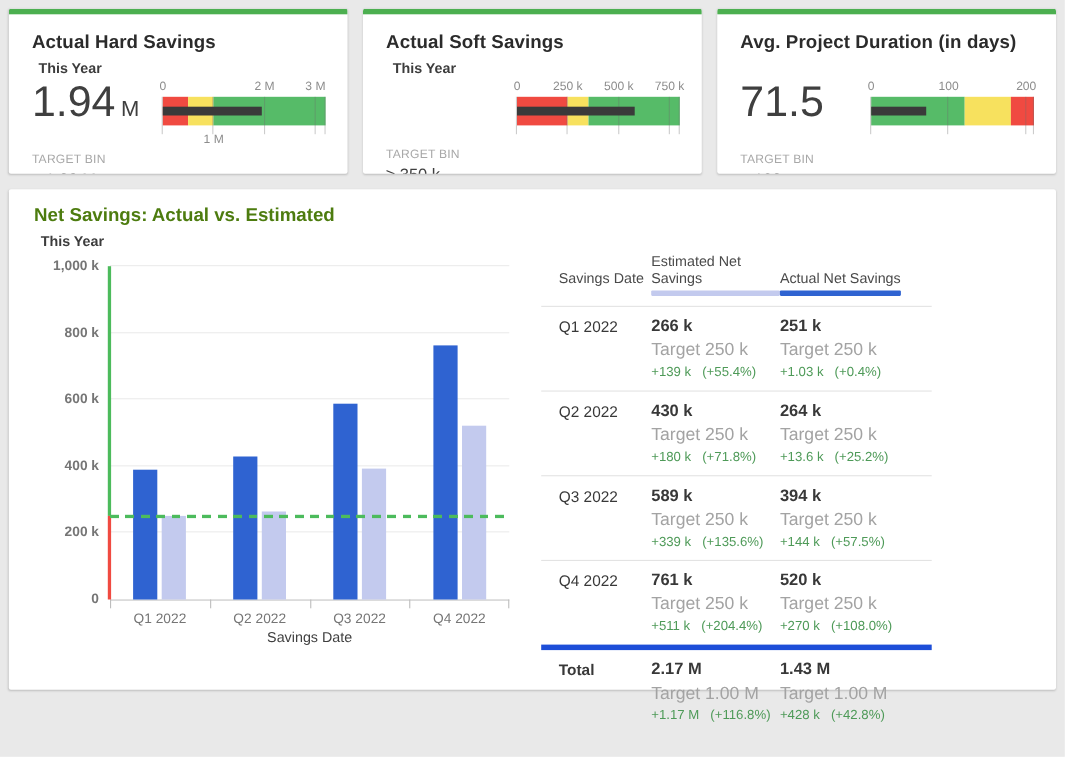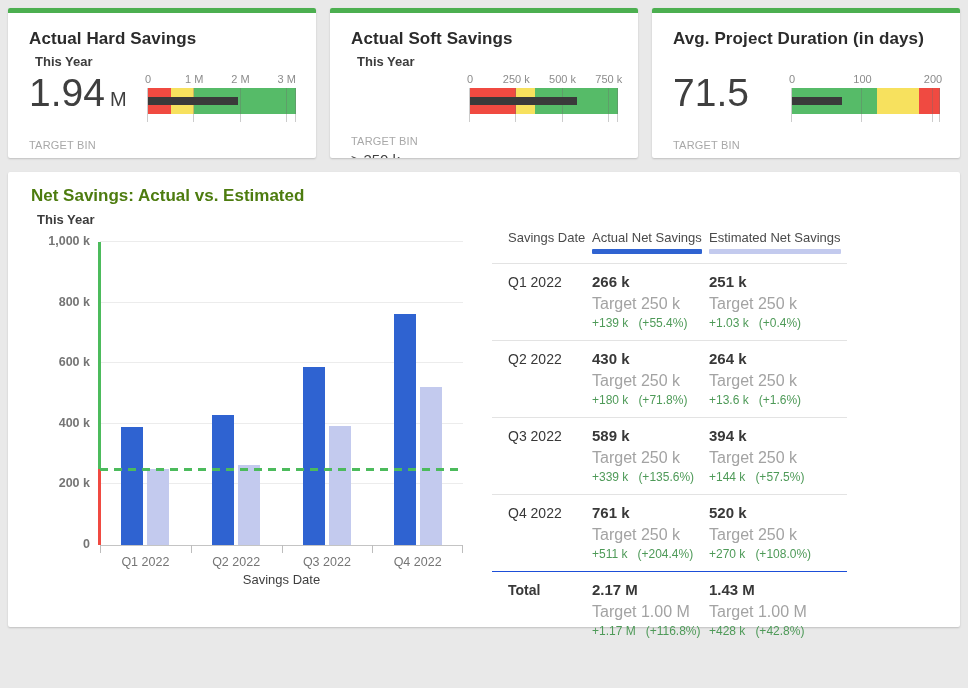--- a/index.html
+++ b/index.html
@@ -66,21 +66,21 @@
   
   .ns-table { position: absolute; left: 484px; top: 58px; width: 355px; font-size: 13px; }
   .t-header, .t-row { display: grid; grid-template-columns: 100px 117px 1fr; }
   .t-header { align-items: end; padding-bottom: 9px; }
   .t-header .hd { font-size: 13px; color: #4a4a4a; }
   .hdr-wrap { display: inline-block; }
   .hdr-bar { height: 5px; margin-top: 4px; border-radius: 1px; }
   .c-date { padding-left: 16px; }
   .t-header .c-date { padding-bottom: 9px; }
   .t-row { border-top: 1px solid #e3e3e3; padding: 9px 0 10px 0; min-height: 64px; }
-  .t-row.total { border-top: 1px solid #1d4ed8; }
+  .t-row.total { border-top: 5px solid #1d4ed8; }
   .t-row .c-date { font-size: 14px; color: #383838; padding-top: 1px; }
   .t-row.total .c-date { font-weight: 700; }
   .cell .v { font-size: 15px; font-weight: 700; color: #383838; }
   .cell .tgt { font-size: 16px; color: #a3a3a3; margin-top: 5px; }
   .cell .delta { font-size: 12px; color: #4e9a58; margin-top: 3px; }
   .cell .delta .pct { margin-left: 10px; }
 </style>
 </head>
 <body>
 
@@ -91,21 +91,21 @@
     <div class="card kpi">
       <div class="kpi-accent accent-fill" style="background: rgb(76, 175, 80);"></div>
       <div class="kpi-inner">
         <div class="kpi-title">Actual Hard Savings</div>
         <div class="kpi-subtitle">This Year</div>
         <div class="kpi-body">
           <div class="kpi-value"><span class="num">1.94</span><span class="unit">M</span></div>
           <div class="kpi-bullet">
               <div class="b-labels">
                 <span style="left: 0%;">0</span>
-                <span style="left: 31.25%;">1 M</span>
+                <span style="left: 31.25%; margin-top: 48px;">1 M</span>
                 <span style="left: 62.5%;">2 M</span>
                 <span style="left: 93.75%;">3 M</span>
               </div>
               <div class="b-band">
                 <div class="b-seg" style="left: 0%; width: 15.625%; background: rgb(240, 74, 65);"></div>
                 <div class="b-seg" style="left: 15.625%; width: 15.625%; background: rgb(247, 225, 94);"></div>
                 <div class="b-seg" style="left: 31.25%; width: 68.75%; background: rgb(86, 187, 104);"></div>
                 <div class="b-tick" style="left: calc(0% - 1px);"></div>
                 <div class="b-tick" style="left: calc(31.25% - 1px);"></div>
                 <div class="b-tick" style="left: calc(62.5% - 1px);"></div>
@@ -220,27 +220,27 @@
         <div class="yaxis-seg" style="top: 0px; height: 227.25px; background: rgb(76, 187, 92);"></div>
         <div class="yaxis-seg" style="top: 227.25px; height: 75.75px; background: rgb(240, 74, 65);"></div>
         <div class="target-line" style="top: 226.25px; background: repeating-linear-gradient(to right, rgb(76, 187, 92) 0px, rgb(76, 187, 92) 8px, transparent 8px, transparent 14px);"></div>
       </div>
     <div class="axis-title">Savings Date</div>
 
     <div class="ns-table">
       <div class="t-header">
         <div class="c-date hd">Savings Date</div>
         <div class="hd">
+          <div class="hdr-wrap"><span>Estimated Net Savings</span>
+          <div class="hdr-bar" id="hdr-bar-estimated" style="background: rgb(195, 202, 238);"></div></div>
+        </div>
+        <div class="hd">
           <div class="hdr-wrap"><span>Actual Net Savings</span>
           <div class="hdr-bar" id="hdr-bar-actual" style="background: rgb(47, 99, 209);"></div></div>
         </div>
-        <div class="hd">
-          <div class="hdr-wrap"><span>Estimated Net Savings</span>
-          <div class="hdr-bar" id="hdr-bar-estimated" style="background: rgb(195, 202, 238);"></div></div>
-        </div>
       </div>
 
       <div class="t-row">
         <div class="c-date">Q1 2022</div>
         <div class="cell">
           <div class="v">266 k</div>
           <div class="tgt">Target 250 k</div>
           <div class="delta"><span>+139 k</span><span class="pct">(+55.4%)</span></div>
         </div>
         <div class="cell">
@@ -253,21 +253,21 @@
       <div class="t-row">
         <div class="c-date">Q2 2022</div>
         <div class="cell">
           <div class="v">430 k</div>
           <div class="tgt">Target 250 k</div>
           <div class="delta"><span>+180 k</span><span class="pct">(+71.8%)</span></div>
         </div>
         <div class="cell">
           <div class="v">264 k</div>
           <div class="tgt">Target 250 k</div>
-          <div class="delta"><span>+13.6 k</span><span class="pct">(+1.6%)</span></div>
+          <div class="delta"><span>+13.6 k</span><span class="pct">(+25.2%)</span></div>
         </div>
       </div>
 
       <div class="t-row">
         <div class="c-date">Q3 2022</div>
         <div class="cell">
           <div class="v">589 k</div>
           <div class="tgt">Target 250 k</div>
           <div class="delta"><span>+339 k</span><span class="pct">(+135.6%)</span></div>
         </div>

